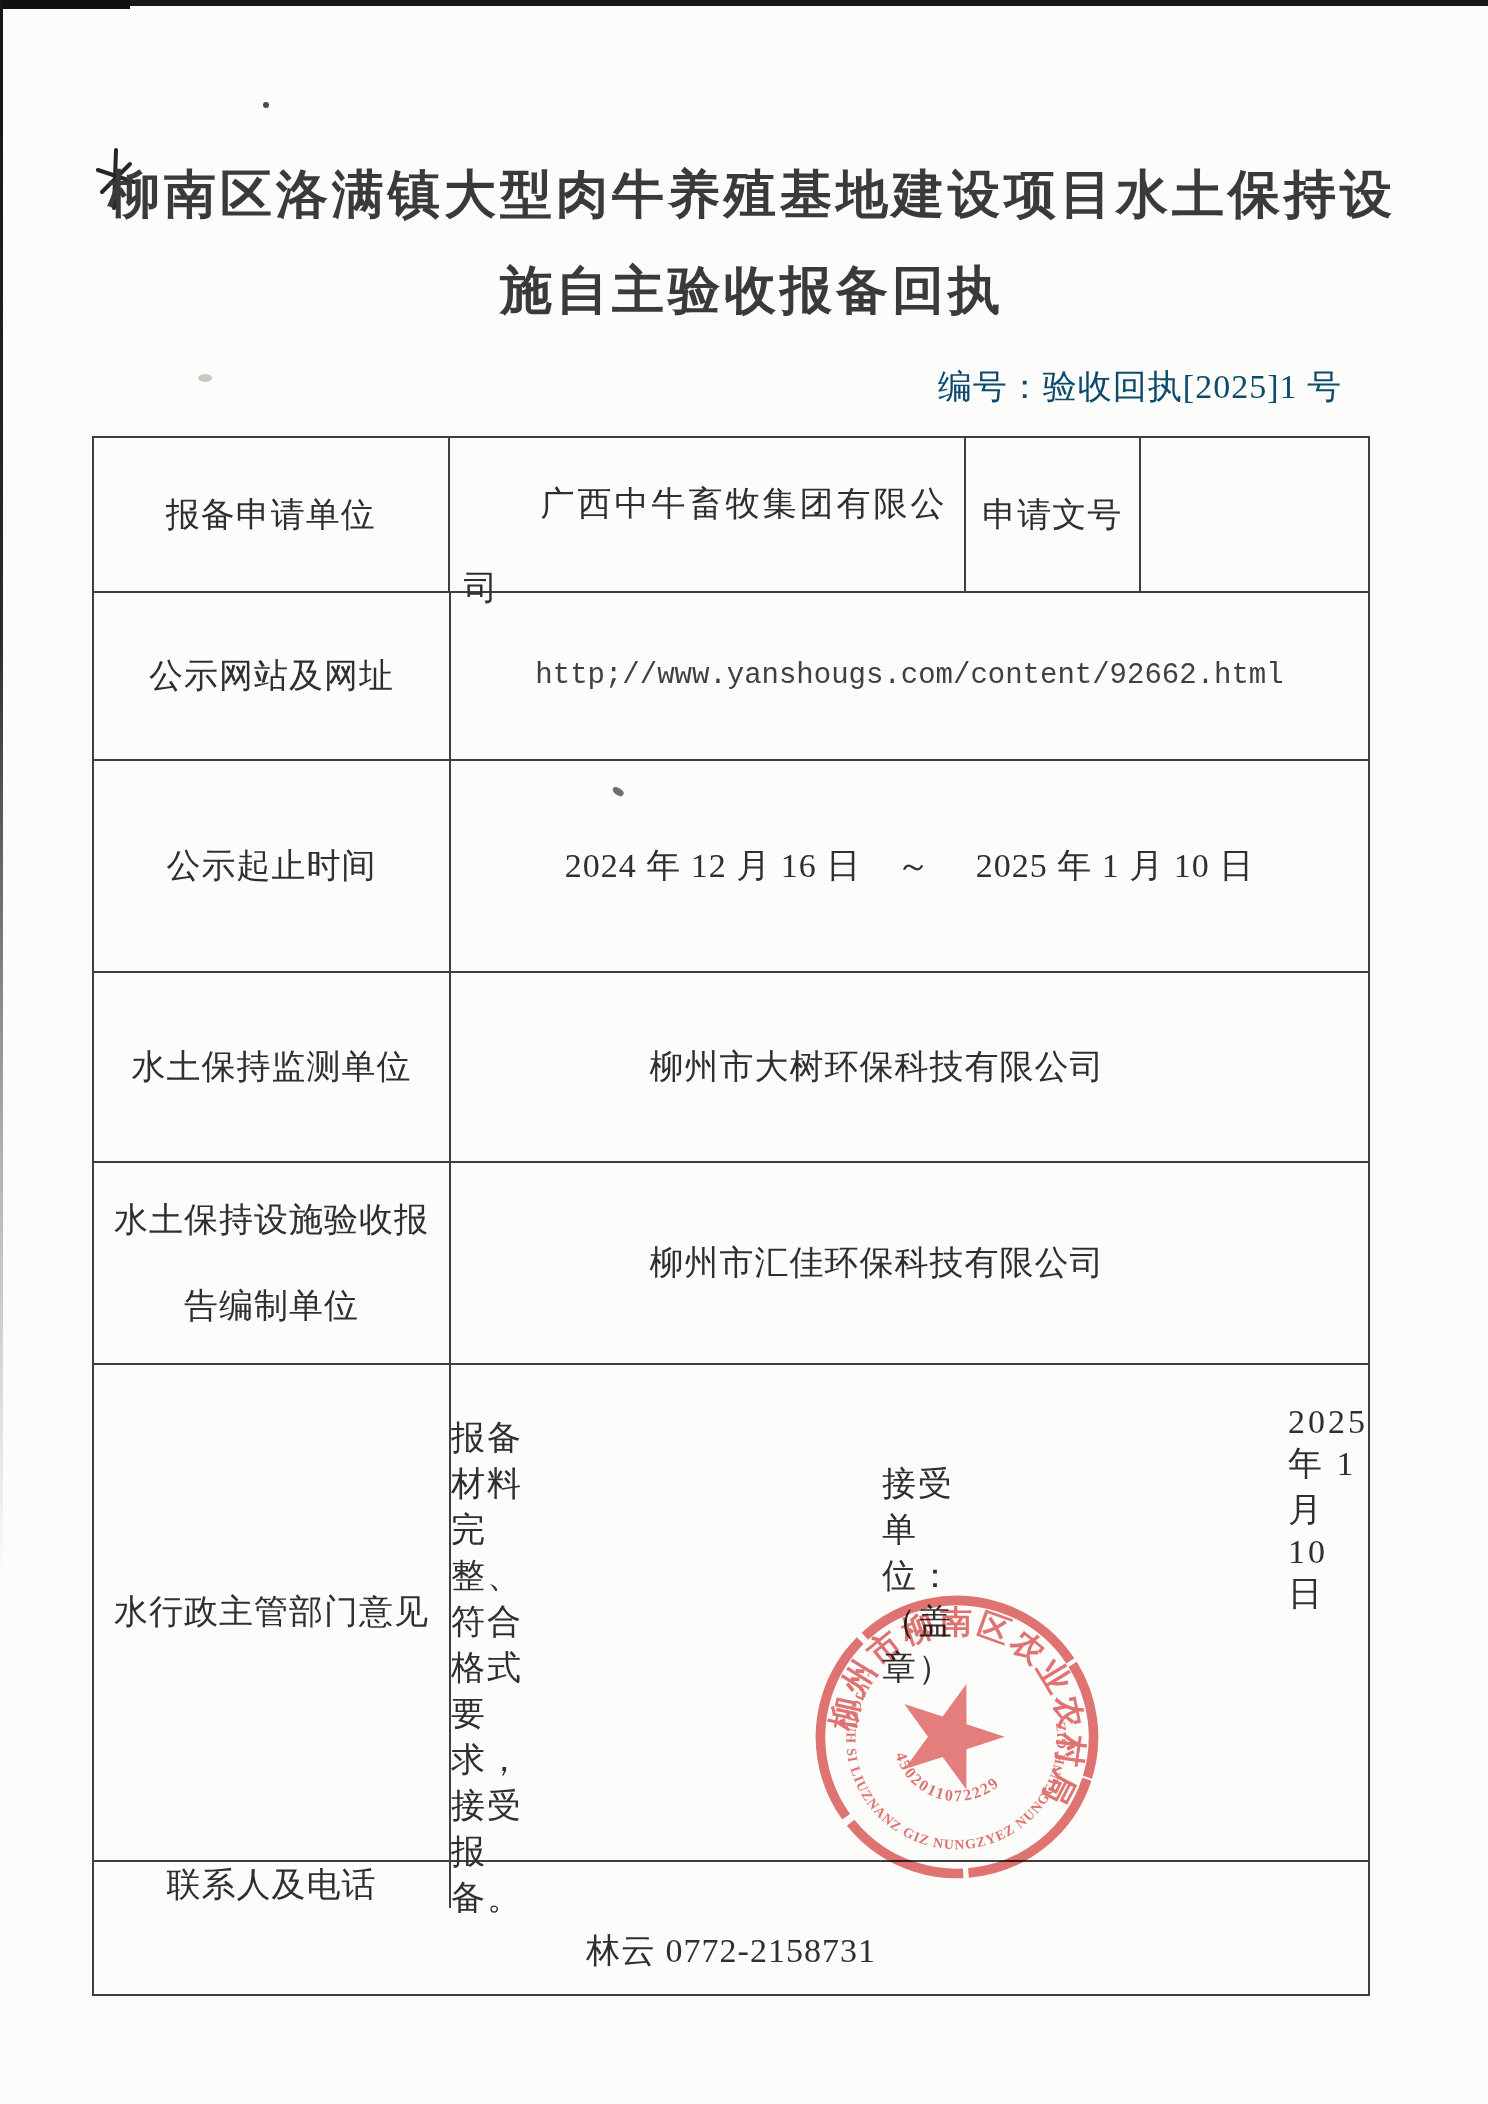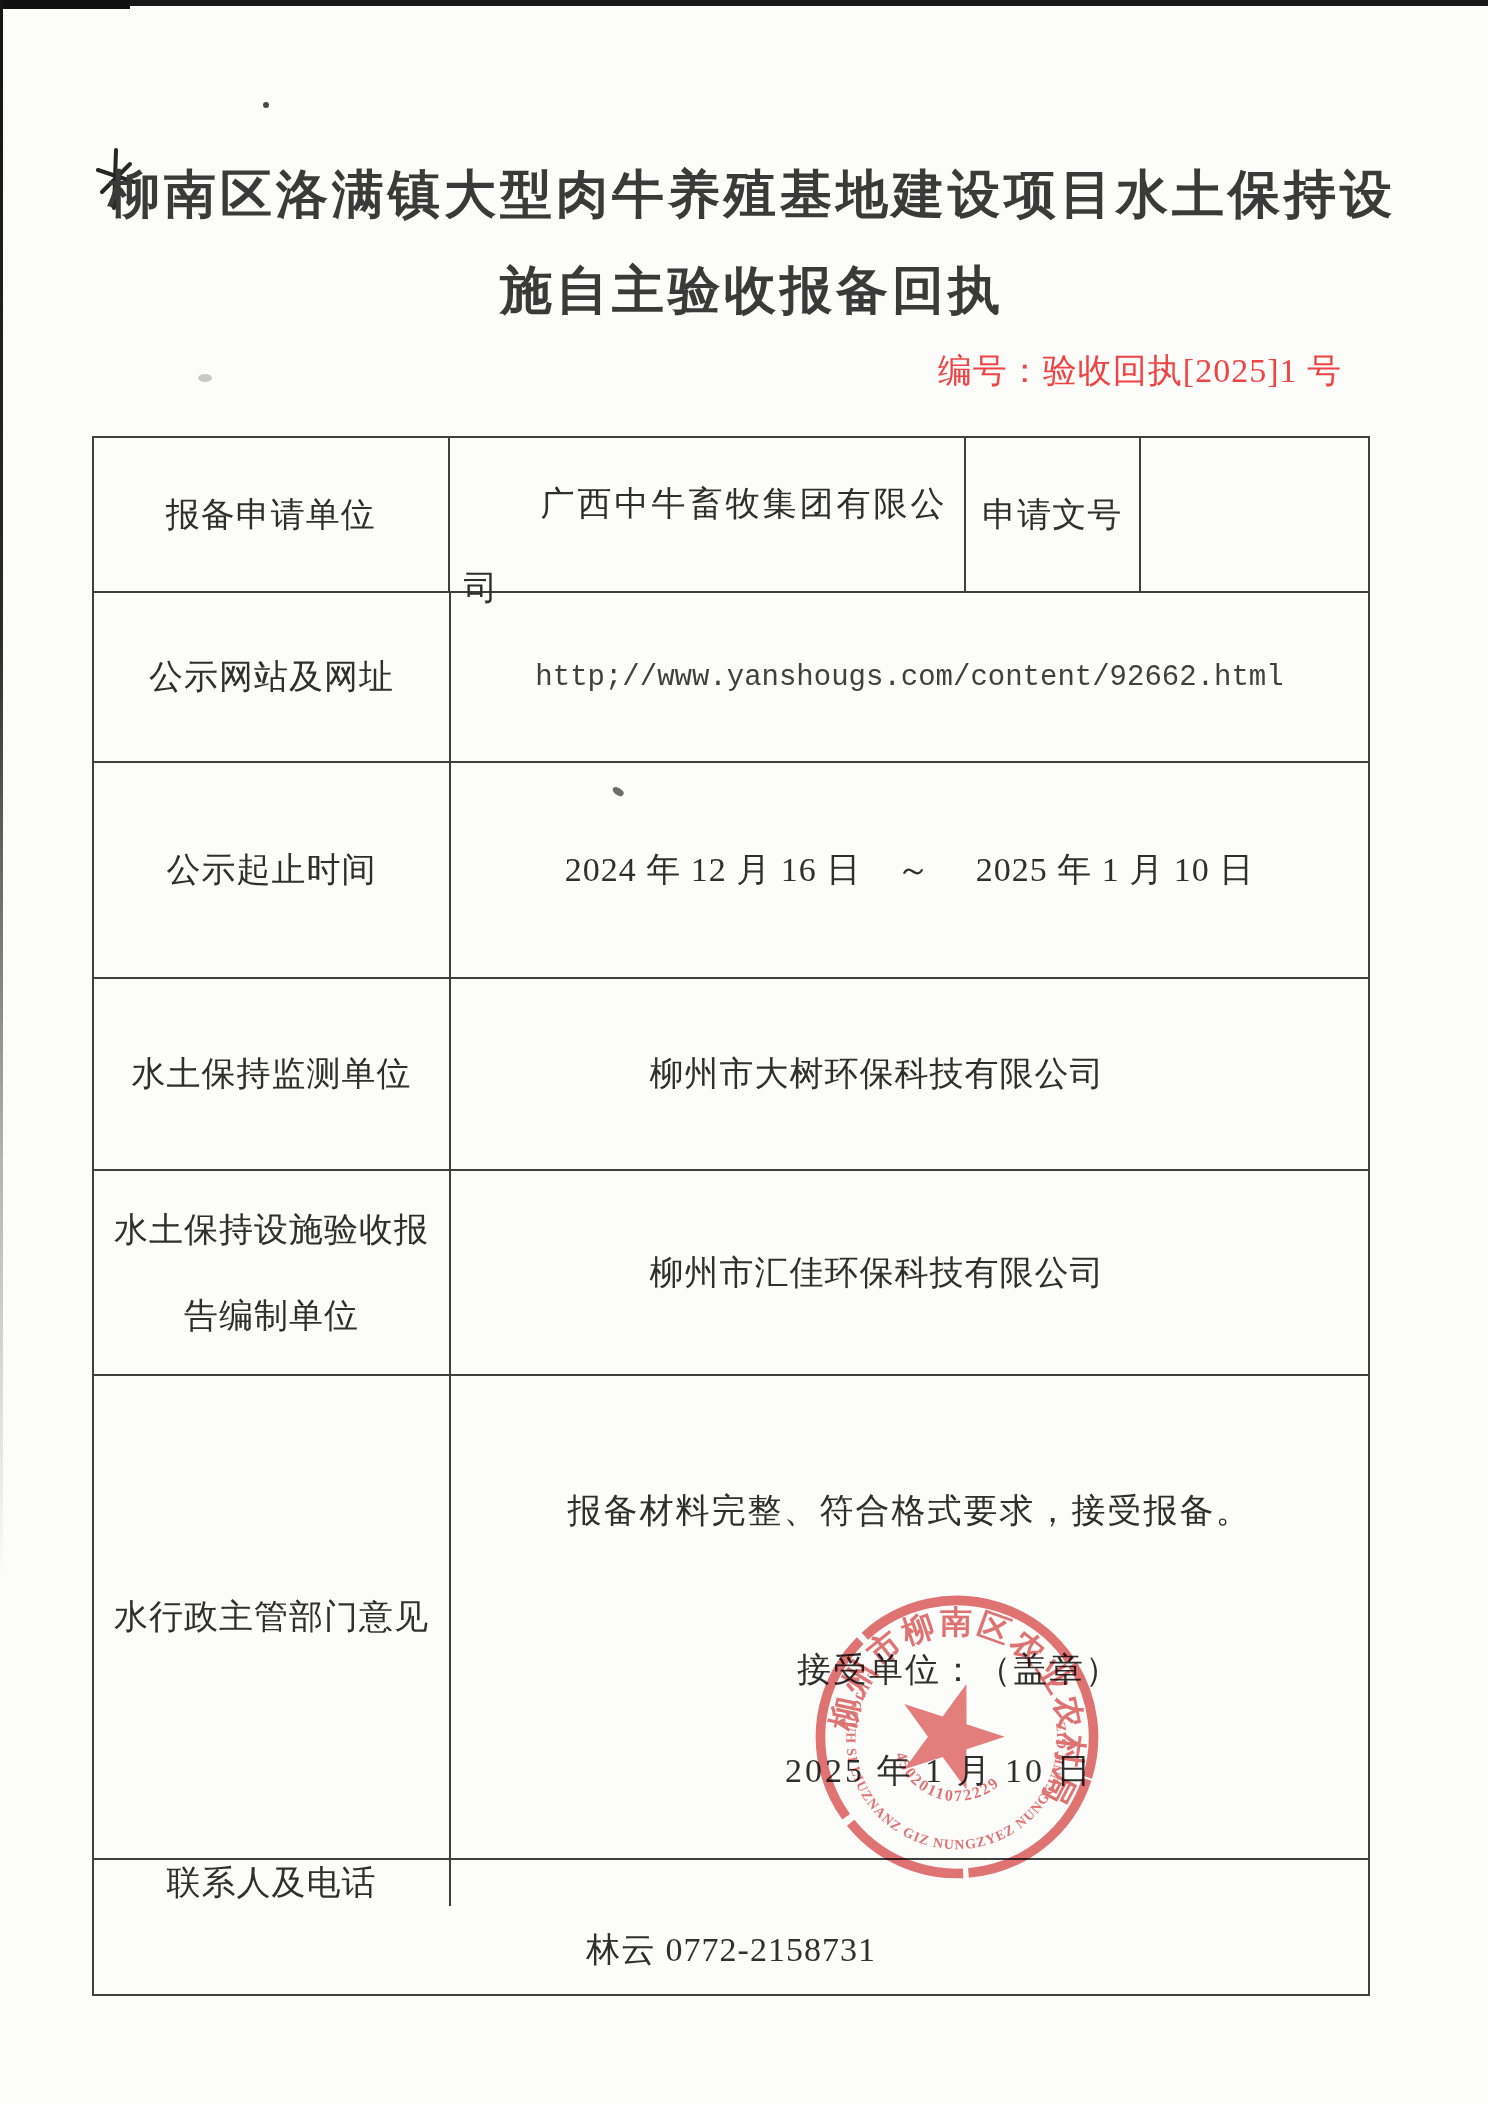--- a/index.html
+++ b/index.html
@@ -9,41 +9,41 @@
   .scan-topbar{position:absolute;left:0;top:0;width:100%;height:6px;background:#181818;}
   .scan-topbar-left{position:absolute;left:0;top:0;width:130px;height:9px;background:#101010;}
   .scan-leftbar{position:absolute;left:0;top:0;width:3px;height:100%;
       background:linear-gradient(#151515 0%,#2a2a2a 30%,rgba(40,40,40,.35) 55%,rgba(40,40,40,0) 75%);}
   .ink-blot{position:absolute;left:96px;top:148px;width:40px;height:62px;}
   .speck{position:absolute;border-radius:50%;}
   
   .title{position:absolute;top:146px;left:8px;width:100%;text-align:center;
          font-weight:bold;font-size:52px;line-height:96px;letter-spacing:4px;color:#3a3a3a;
          font-family:"Liberation Sans","DejaVu Sans",sans-serif;}
-  .doc-number{position:absolute;top:348px;right:146px;font-size:34px;color:#ef4444;letter-spacing:1px;}
+  .doc-number{position:absolute;top:364px;right:146px;font-size:34px;color:#0c4a6e;letter-spacing:1px;}
   
   .doc-table{position:absolute;left:92px;top:436px;width:1278px;height:1560px;
              border:2px solid #3f3f3f;box-sizing:border-box;display:flex;flex-direction:column;}
   .t-row{display:flex;box-sizing:border-box;border-bottom:2px solid #3f3f3f;}
   .t-row:last-child{border-bottom:none;flex-direction:column;}
   .cell{box-sizing:border-box;display:flex;align-items:center;justify-content:center;
         font-size:34px;letter-spacing:1px;color:#2f2f2f;}
   .label-cell{width:357px;border-right:2px solid #3f3f3f;text-align:center;}
   .value-cell{flex:1;}
   .r1{height:155px;} .r2{height:175px;} .r3{height:221px;} .r4{height:198px;}
   .r5{height:210px;} .r6{height:497px;} .r7{height:138px;}
   .company-wrap{align-items:flex-start;justify-content:flex-start;}
   .company-inner{width:500px;padding-left:14px;padding-top:24px;text-indent:77px;
                  line-height:84px;letter-spacing:3px;}
   .appno-cell{width:178px;border-left:2px solid #3f3f3f;border-right:2px solid #3f3f3f;}
   .blank-cell{width:228px;}
   .url-text{font-family:"Liberation Mono","DejaVu Sans Mono",monospace;font-size:29px;
             letter-spacing:0;color:#404040;}
   .two-line-label{line-height:86px;width:340px;text-align:center;}
-  .opinion-cell{flex-direction:column;align-items:center;justify-content:flex-start;gap:17px;}
+  .opinion-cell{flex-direction:row;align-items:center;justify-content:flex-start;}
   .opinion-line1{margin-top:112px;letter-spacing:2px;}
   .opinion-line2{align-self:flex-start;margin-left:346px;margin-top:96px;letter-spacing:2px;}
   .opinion-line3{align-self:flex-start;margin-left:334px;margin-top:38px;letter-spacing:3px;}
   .shift-left{padding-right:65px;font-family:Liberation Mono, monospace;}
   
   .stamp{position:absolute;left:797px;top:1577px;width:320px;height:320px;
          mix-blend-mode:multiply;opacity:.85;pointer-events:none;}
   .stamp text{font-family:"Liberation Serif","DejaVu Serif",serif;}
 </style>
 </head>

